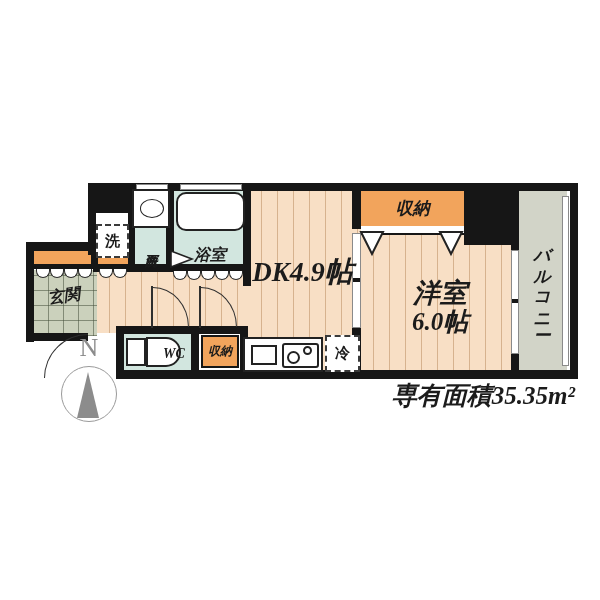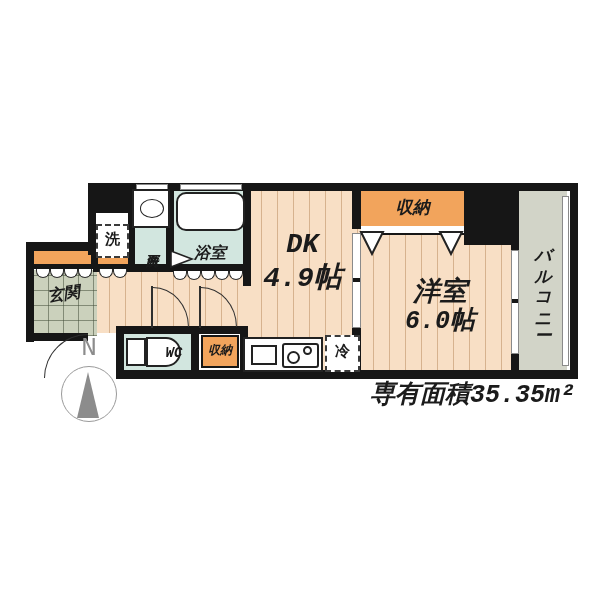--- a/index.html
+++ b/index.html
@@ -1,17 +1,17 @@
 <!DOCTYPE html>
 <html><head>
 <meta charset="utf-8">
 <style>
   html,body{margin:0;padding:0;background:#fff;}
   .stage{position:relative;width:600px;height:600px;background:#ffffff;overflow:hidden;
-         font-family:Liberation Mono, monospace;}
+         font-family:Liberation Serif, serif;}
   .abs{position:absolute;box-sizing:border-box;}
   .wall{background:#161616;}
   .wood{background-color:#f8dfc5;
         background-image:repeating-linear-gradient(90deg,rgba(168,116,66,.42) 0 1px,transparent 1px 16px);}
   .tile{background-color:#cbd1bc;
         background-image:repeating-linear-gradient(0deg,rgba(70,80,60,.55) 0 1px,transparent 1px 15px),
                          repeating-linear-gradient(90deg,rgba(70,80,60,.55) 0 1px,transparent 1px 15px);}
   .wet{background:#d2e6df;}
   .balc{background:#d2d4c8;}
   .orange{background:#f2a45c;}
@@ -129,21 +129,21 @@
   </div>
   <div class="abs dashedbox lbl" style="left:96px;top:224px;width:33px;height:34px;font-size:15px;font-style:normal;">
     <span>洗</span>
   </div>
 
   <svg class="abs" style="left:357px;top:230px;" width="112" height="28" viewBox="0 0 112 28">
     <polygon points="4,2 15,24 26,2" fill="#fff" stroke="#222" stroke-width="2"></polygon>
     <polygon points="83,2 94,24 105,2" fill="#fff" stroke="#222" stroke-width="2"></polygon>
   </svg>
 
-  <div class="abs lbl" style="left:250px;top:230px;width:105px;height:64px;flex-direction:column;justify-content:space-between;">
+  <div class="abs lbl" style="left:250px;top:240px;width:105px;height:64px;flex-direction:row;">
     <span style="font-size:27px;">DK</span>
     <span style="font-size:28px;">4.9帖</span>
   </div>
   <div class="abs lbl" style="left:378px;top:270px;width:124px;height:74px;flex-direction:column;">
     <span style="font-size:27px;">洋室</span>
     <span style="font-size:25px;">6.0帖</span>
   </div>
   <div class="abs lbl" style="left:178px;top:243px;width:64px;height:24px;font-size:16px;">
     <span>浴室</span>
   </div>

